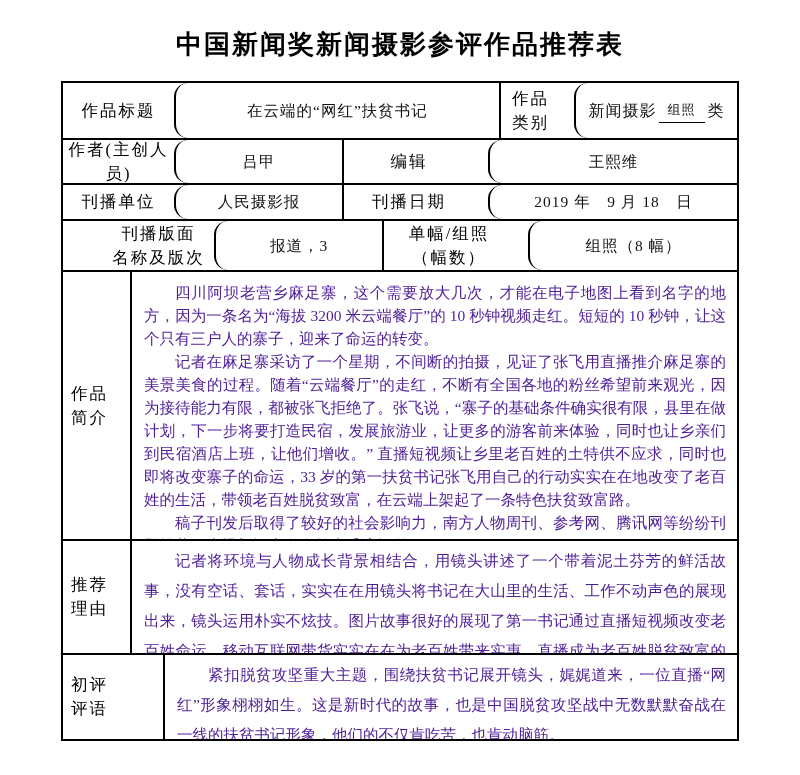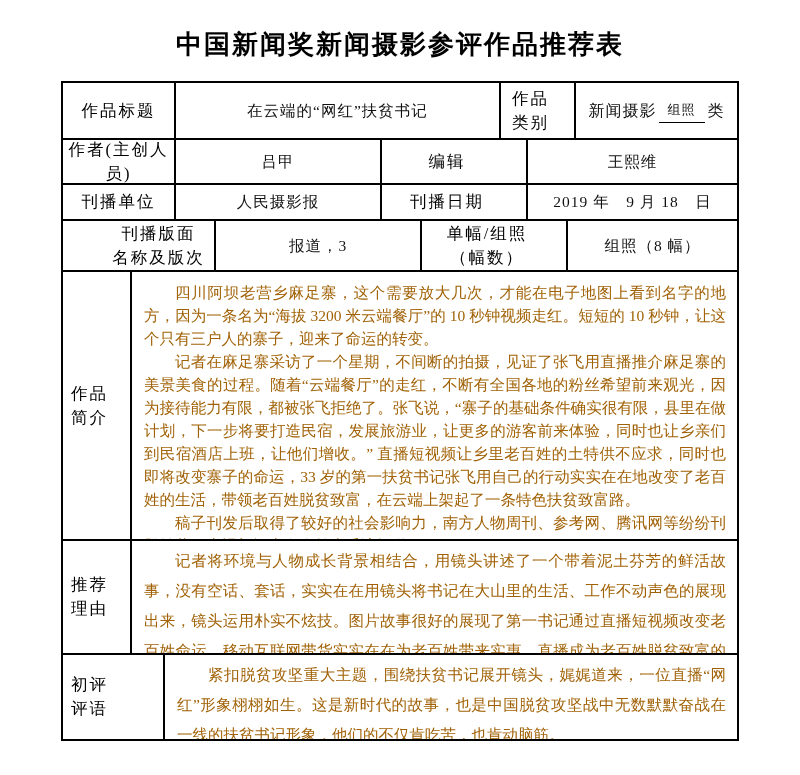--- a/index.html
+++ b/index.html
@@ -48,47 +48,48 @@
     letter-spacing: 2px;
     white-space: pre-line;
     line-height: 24px;
     color: #000;
   }
   .value-cell {
     font-size: 15.5px;
     letter-spacing: 1px;
     white-space: pre-line;
     line-height: 22px;
+    border-radius: 14px;
   }
 
   
   .w-label { width: 111px; }
   .w-title-val { width: 325px; }
   .w-cat { width: 61px; }
-  .w-col2 { width: 206px; }
+  .w-col2 { width: 168px; }
   .w-col3 { width: 132px; }
   .w-side { width: 53px; }
   .flex1 { flex: 1; margin-left: 14px; }
 
   .underlined {
     border-bottom: 1.5px solid #000;
     padding: 0 9px 1px 9px;
     font-size: 13px;
   }
   .cat-value { letter-spacing: 1px; font-size: 16px; }
   .cat-value > span { display: inline-block; }
   .cat-prefix { margin-right: 2px; }
   .cat-suffix { margin-left: 3px; }
 
   .body-cell {
     padding: 9px 11px 6px 12px;
     font-size: 15.5px;
     line-height: 23px;
     text-align: justify;
-    color: #a16207;
+    color: #4c1d95;
   }
   .body-cell p { text-indent: 2em; }
   .r6 .body-cell, .r7 .body-cell { line-height: 30px; padding-top: 5px; }
 </style>
 </head>
 <body>
 
 <div class="page">
 
   <h1 class="doc-title">中国新闻奖新闻摄影参评作品推荐表</h1>

